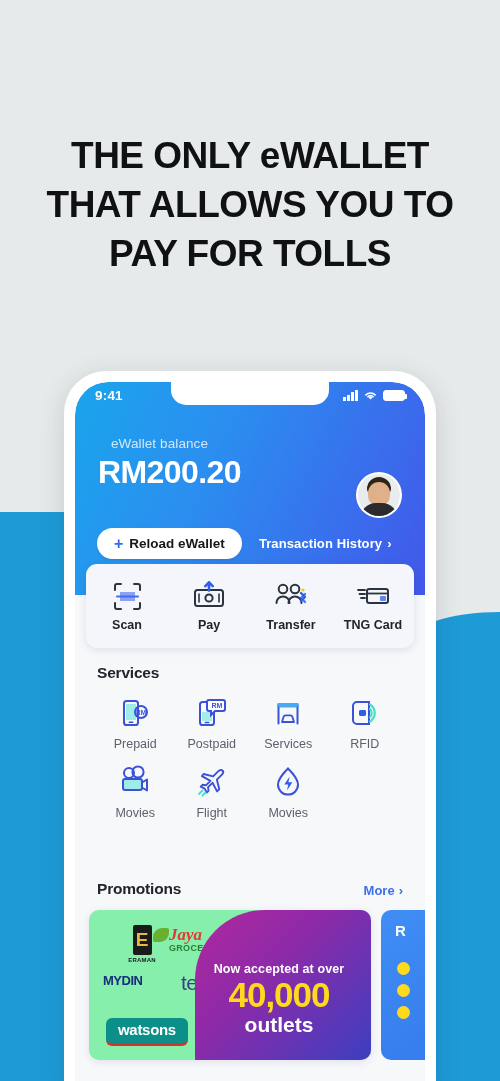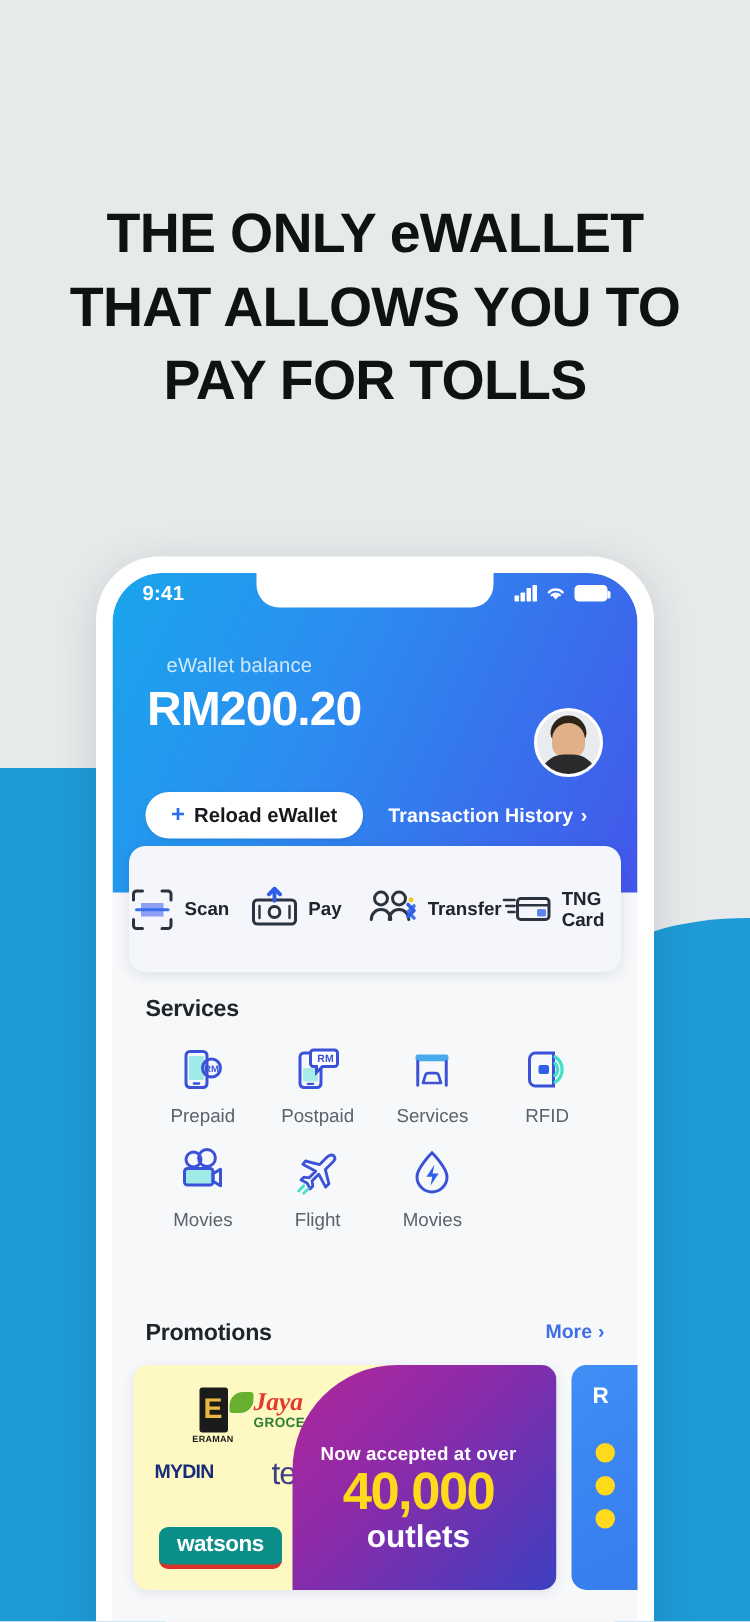--- a/index.html
+++ b/index.html
@@ -162,21 +162,21 @@
   .qa-card {
     position: absolute; left: 11px; top: 182px;
     width: 328px; height: 84px;
     background: #f4f6fb;
     border-radius: 11px;
     box-shadow: 0 2px 9px rgba(20,40,90,.12);
     display: flex; align-items: center;
     z-index: 6;
   }
   .qa {
-    flex: 1; display: flex; flex-direction: row;
+    flex: 1; display: flex; flex-direction: column;
     align-items: center; gap: 6px; cursor: pointer;
   }
   .qa-label { font-size: 12.5px; color: #20242b; font-weight: 600; }
   .qa-ico { height: 31px; display:flex; align-items:center; }
 
   
   .sec-title {
     font-size: 15.5px; font-weight: 800; color: #20242b;
     letter-spacing: -.2px;
   }
@@ -188,33 +188,33 @@
     display: grid; grid-template-columns: repeat(4, 1fr);
     row-gap: 14px; margin-top: 14px;
   }
   .svc { display:flex; flex-direction:column; align-items:center; gap:7px; cursor:pointer; }
   .svc-ico { height: 34px; display:flex; align-items:center; }
   .svc-label { font-size: 12.5px; color: #5b626d; }
 
   
   .promos { position: absolute; left: 0; top: 498px; width: 100%; }
   .promo-head {
-    display:flex; align-items:flex-start; justify-content:space-between;
+    display:flex; align-items:flex-end; justify-content:space-between;
     padding: 0 22px;
   }
   .more-link {
     color: #3f6fe8; font-size: 13px; font-weight: 600;
     display:flex; align-items:center; gap:4px; cursor:pointer;
   }
   .promo-row {
     display: flex; gap: 10px; margin-top: 12px; padding-left: 14px;
   }
   .promo-card {
     flex: 0 0 282px; height: 150px;
-    background: #fef9c3; border-radius: 10px;
+    background: #86efac; border-radius: 10px;
     box-shadow: 0 2px 8px rgba(20,40,90,.10);
     position: relative; overflow: hidden; cursor: pointer;
   }
   .promo-card-2 {
     flex: 0 0 282px; height: 150px;
     background: linear-gradient(150deg,#3f8ef5,#2f6fe8);
     border-radius: 10px; position: relative; overflow: hidden; cursor: pointer;
   }
   .promo-purple {
     position: absolute; right: 0; top: 0;

